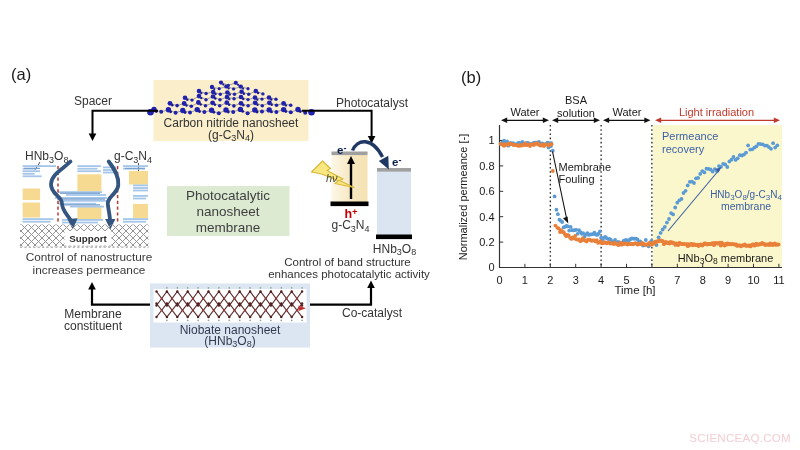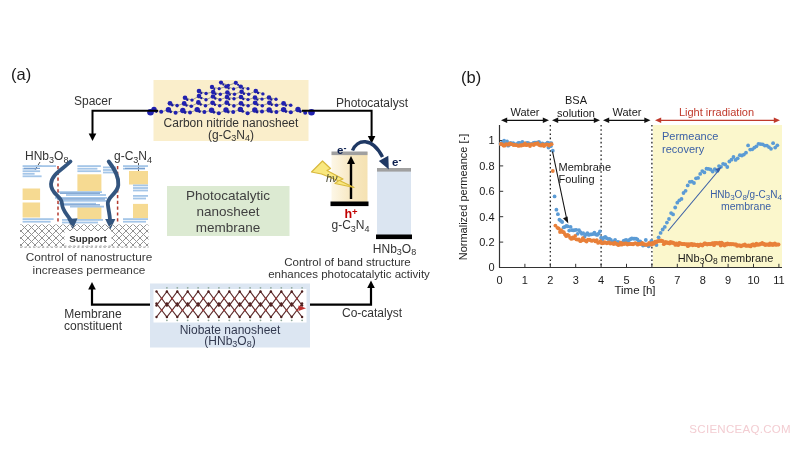--- a/index.html
+++ b/index.html
@@ -882,14 +882,14 @@
 <line x1="552.5" y1="151.5" x2="566.5" y2="218" stroke="#111" stroke-width="1.1"></line>
 <path d="M568.3,223.5 l-5.3,-5.2 l4.6,-1.8 Z" fill="#111"></path>
 <text x="662" y="140" font-size="11" fill="#3a5fa5">Permeance</text>
 <text x="662" y="152.5" font-size="11" fill="#3a5fa5">recovery</text>
 <line x1="668" y1="231" x2="719" y2="170" stroke="#3a5fa5" stroke-width="1.1"></line>
 <path d="M721.5,167 l-6.3,1.9 l3.4,3.6 Z" fill="#3a5fa5"></path>
 <text x="746" y="198" font-size="10" fill="#3a5fa5" text-anchor="middle">HNb<tspan font-size="8" dy="2.2">3</tspan><tspan dy="-2.2">O</tspan><tspan font-size="8" dy="2.2">8</tspan><tspan dy="-2.2">/g-C</tspan><tspan font-size="8" dy="2.2">3</tspan><tspan dy="-2.2">N</tspan><tspan font-size="8" dy="2.2">4</tspan></text>
 <text x="746" y="209.5" font-size="10.5" fill="#3a5fa5" text-anchor="middle">membrane</text>
 <text x="725.5" y="261.5" font-size="11" fill="#1a1a1a" text-anchor="middle">HNb<tspan font-size="8.5" dy="2.2">3</tspan><tspan dy="-2.2">O</tspan><tspan font-size="8.5" dy="2.2">8</tspan><tspan dy="-2.2"> membrane</tspan></text>
 </svg>
-<div style="position:absolute;right:9px;bottom:15px;font-size:11.5px;color:#f3cdd2;letter-spacing:0.3px;">SCIENCEAQ.COM</div>
+<div style="position:absolute;right:9px;bottom:6px;font-size:11.5px;color:#f3cdd2;letter-spacing:0.3px;">SCIENCEAQ.COM</div>
 </div>
 
 </body></html>

